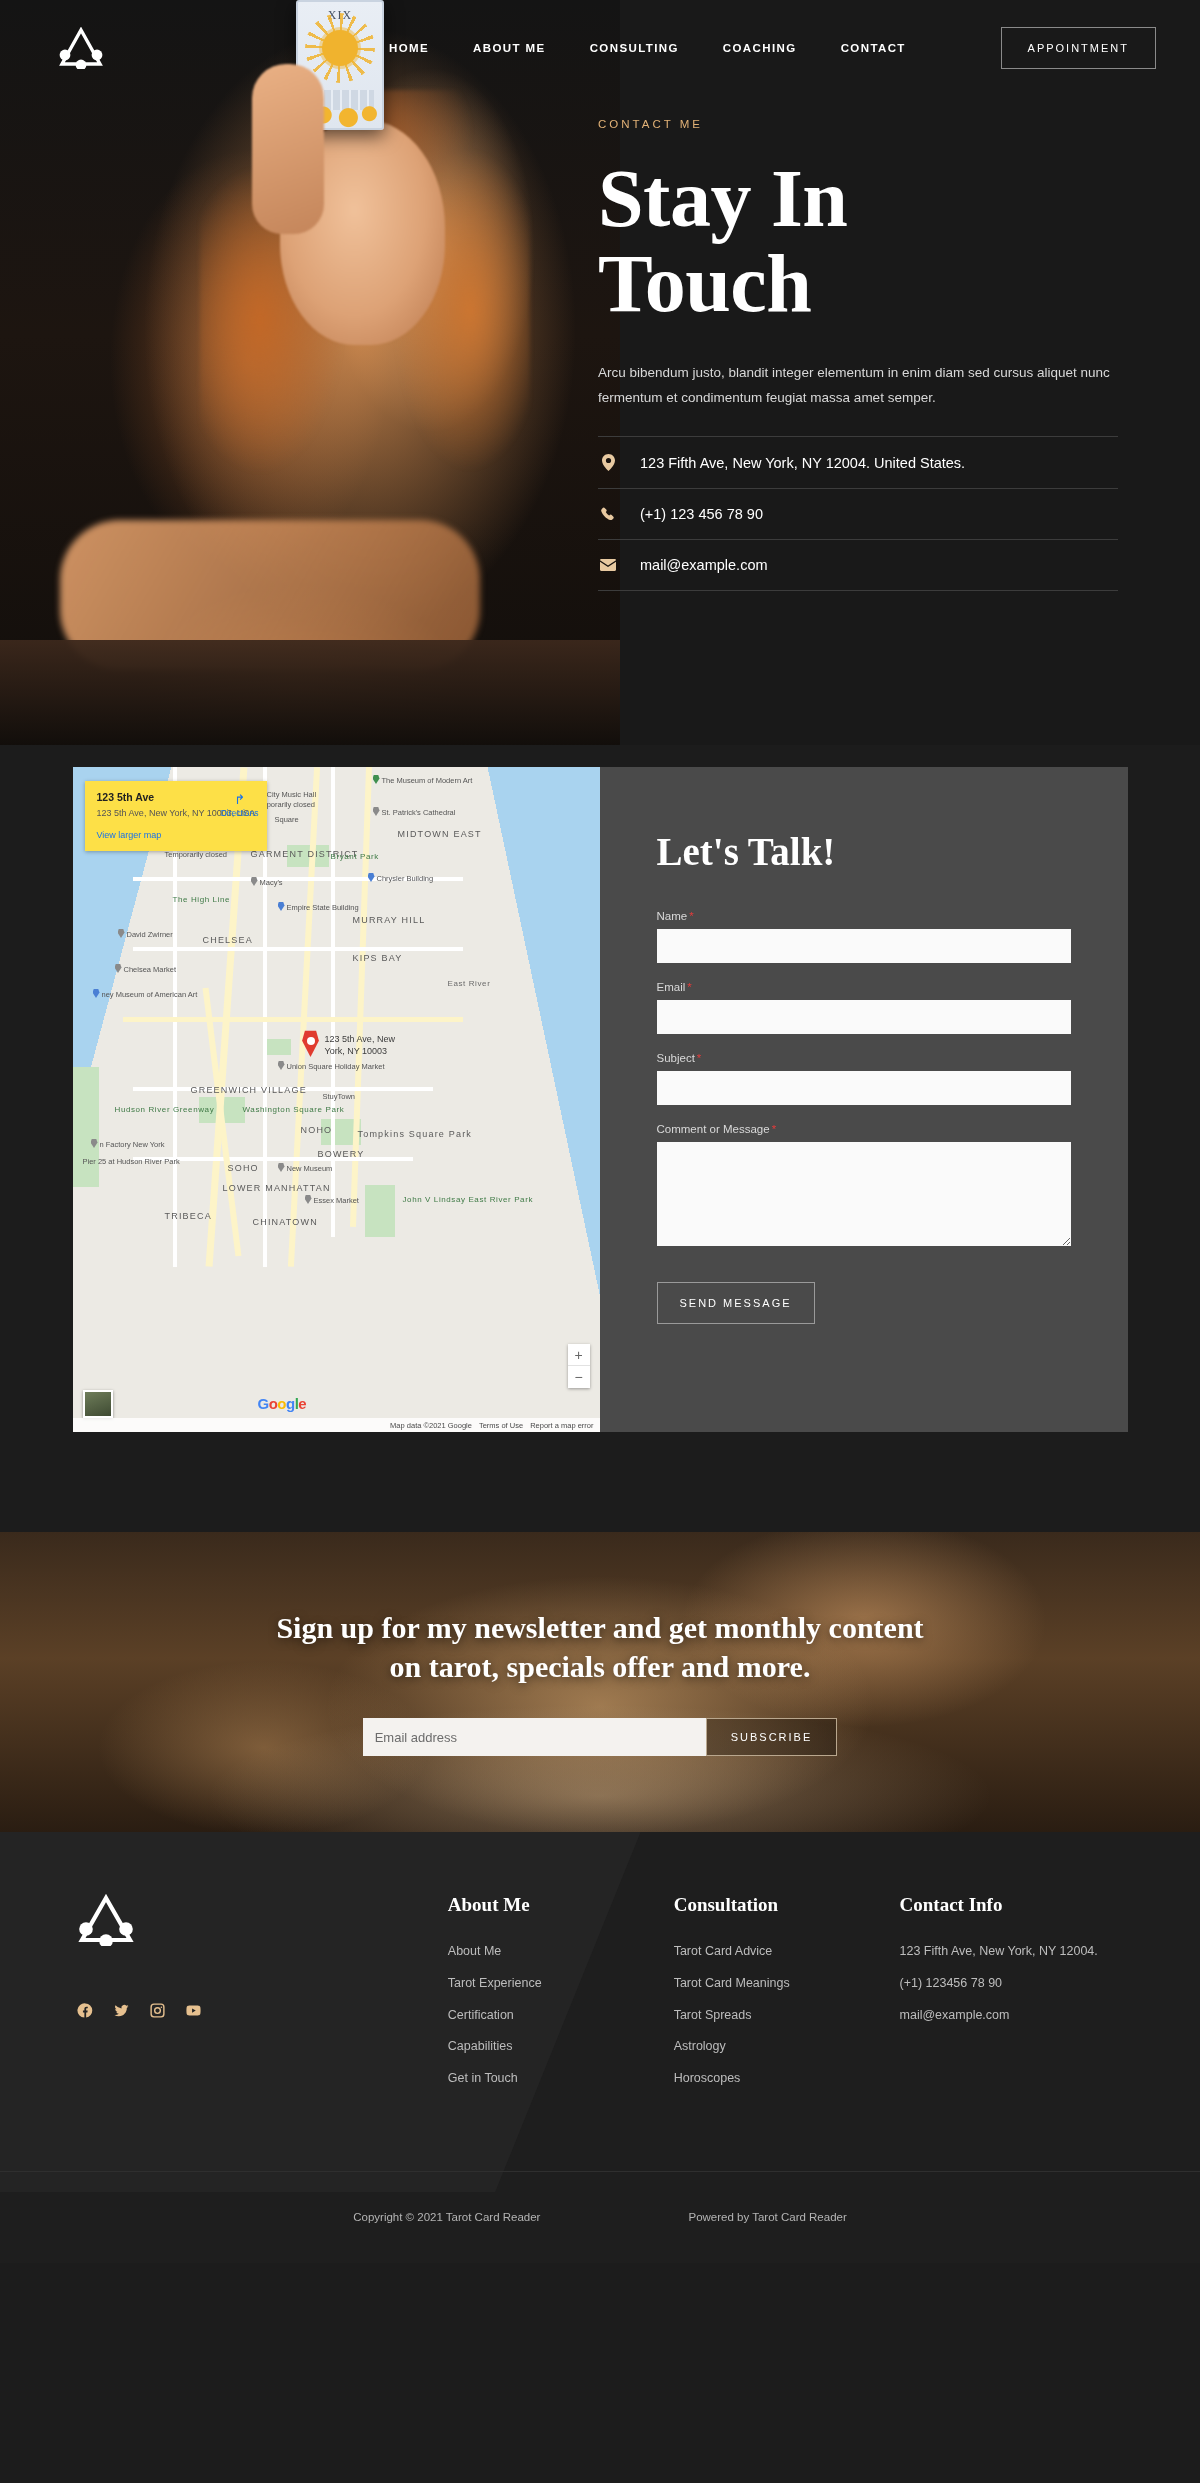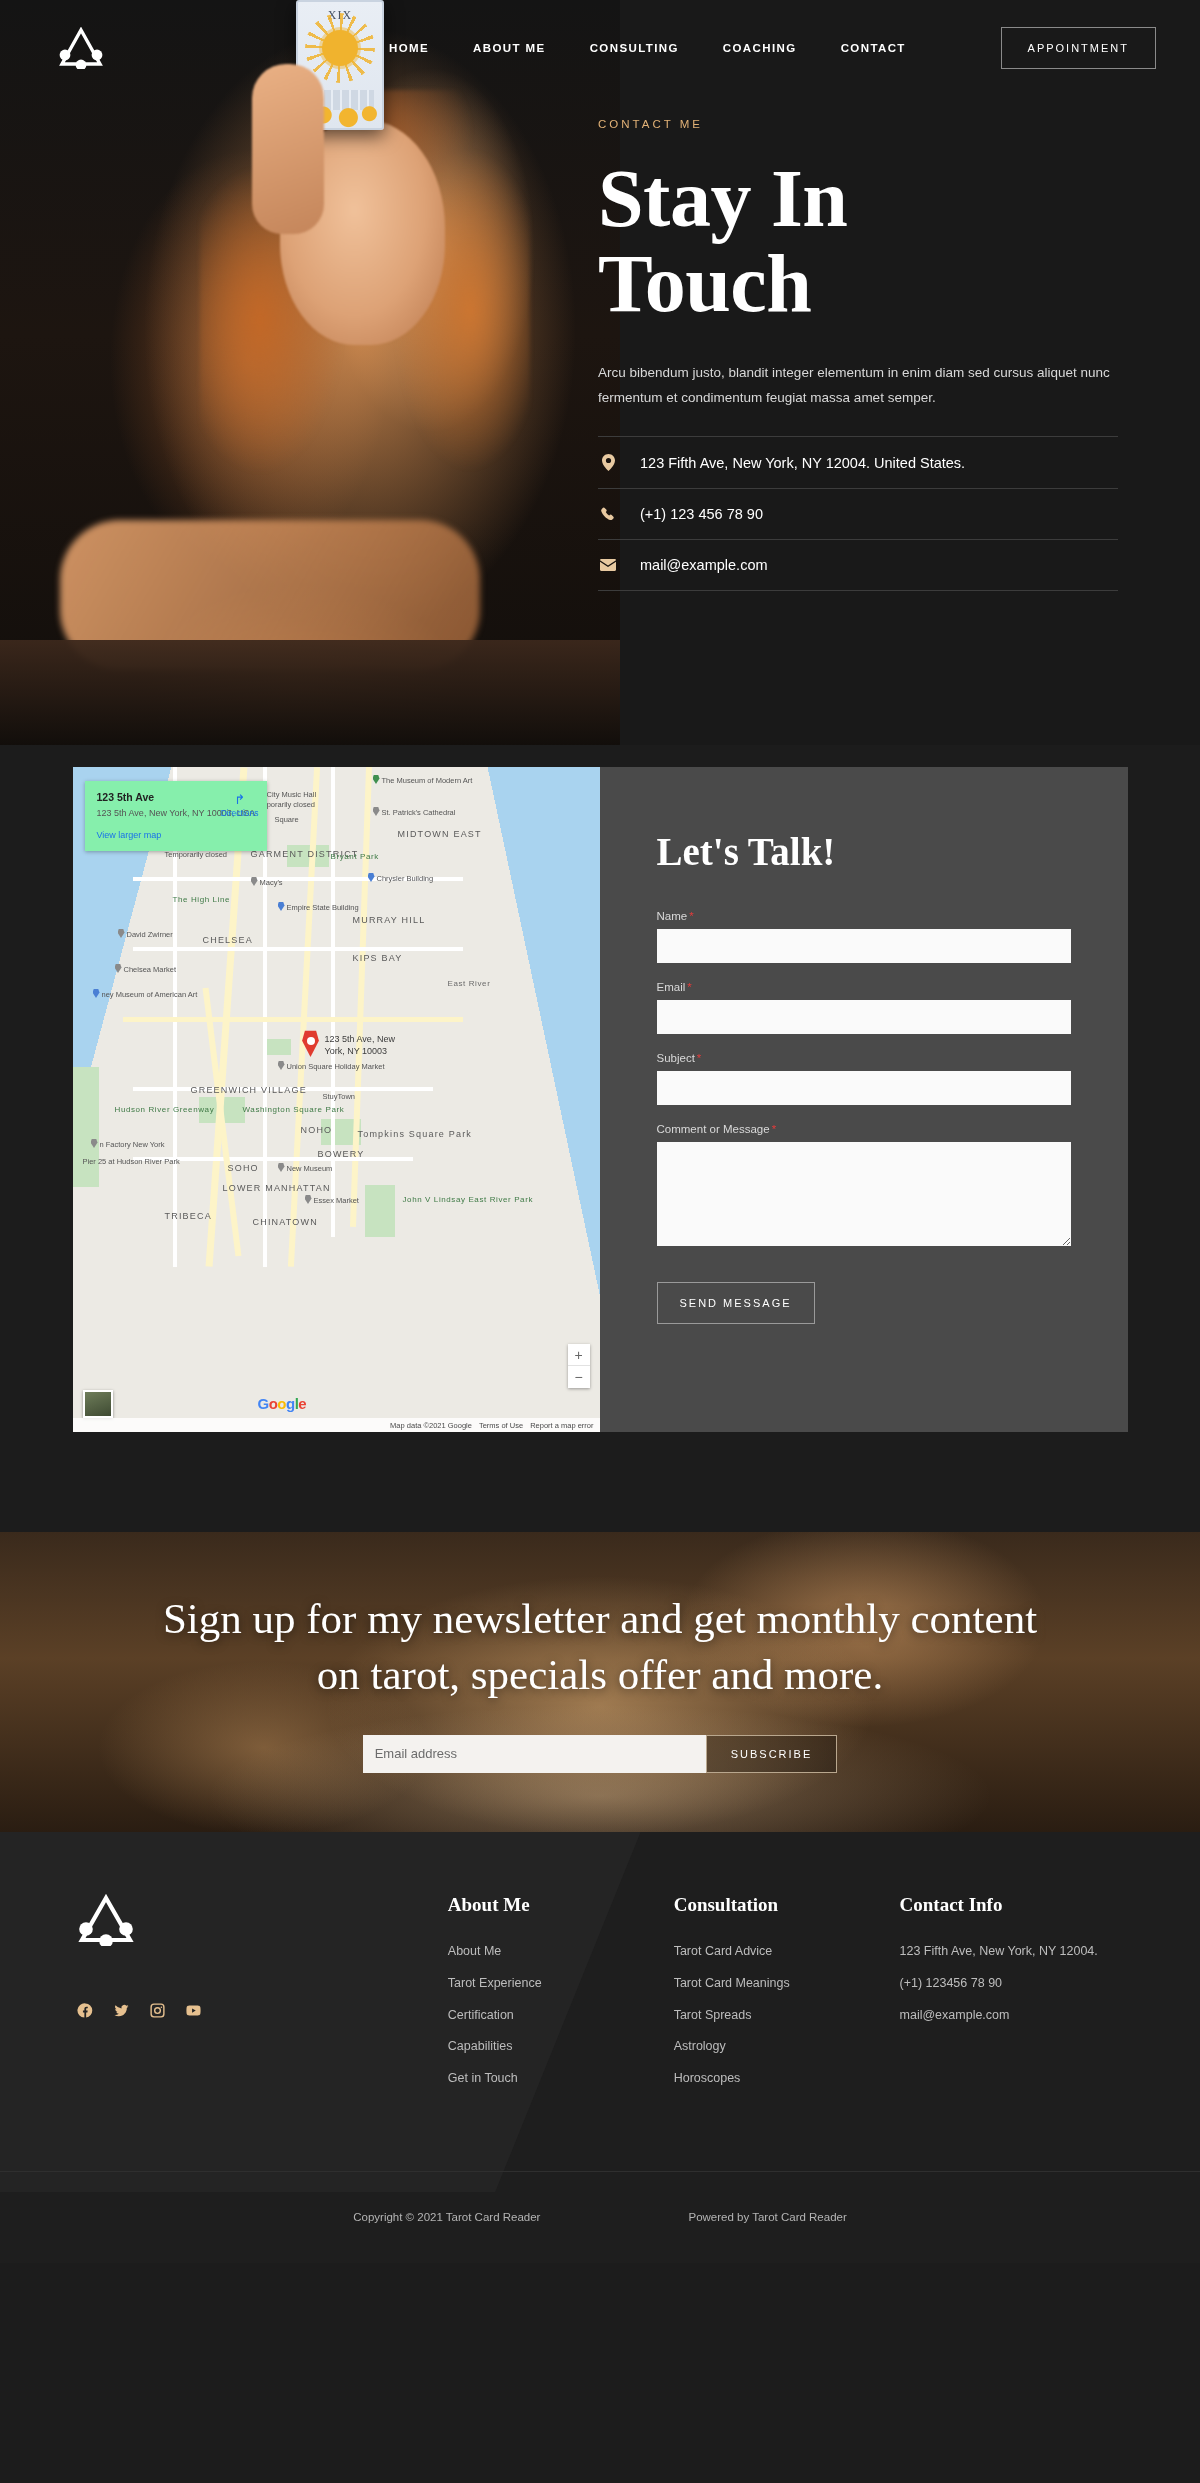--- a/index.html
+++ b/index.html
@@ -260,21 +260,21 @@
     content:''; position:absolute; left:6px; top:8px;
     width:8px; height:8px; border-radius:50%; background:#fff;
   }
   .map-pin-label {
     position:absolute; left:252px; top:266px;
     font-size:9px; color:#3c3c3c; line-height:1.35; white-space:nowrap;
   }
   .map-card {
     position:absolute; left:12px; top:14px;
     width:182px;
-    background:#86efac;
+    background:#fde047;
     box-shadow:0 1px 4px rgba(0,0,0,.3);
     padding:10px 10px 11px 12px;
     font-family:"Liberation Sans", sans-serif;
   }
   .map-card .mc-title { font-size:10.5px; font-weight:bold; color:#222; margin-bottom:4px; }
   .map-card .mc-addr { font-size:9px; color:#555; line-height:1.45; }
   .map-card .mc-link { font-size:9px; color:#1a73e8; margin-top:10px; display:block; text-decoration:none; }
   .map-card .mc-dir {
     position:absolute; right:8px; top:12px;
     text-align:center; color:#1a73e8; font-size:8.5px;
@@ -374,22 +374,22 @@
       radial-gradient(ellipse 230px 120px at 22% 72%, rgba(200,150,95,.45), rgba(0,0,0,0) 72%),
       linear-gradient(180deg,#3a2a1c 0%, #5b4026 42%, #2a1d12 100%);
   }
   .nl-bg::after {
     content:''; position:absolute; inset:0;
     background: radial-gradient(ellipse 560px 130px at 50% 88%, rgba(250,215,170,.35), rgba(0,0,0,0) 70%);
   }
   .nl-inner { position:relative; z-index:2; width: 1000px; }
   .nl-head {
     font-family:"Liberation Serif", serif;
-    font-weight:400;
-    font-size:43px;
+    font-weight:700;
+    font-size:30px;
     line-height:1.3;
     margin-bottom: 32px;
     text-shadow: 0 2px 10px rgba(0,0,0,.5);
   }
   .nl-form { display:flex; justify-content:center; align-items:stretch; }
   .nl-form input {
     width:343px; height:38px;
     background:#f4f2ef; border:none;
     font-family:inherit; font-size:13px;
     padding:0 12px; color:#555;

